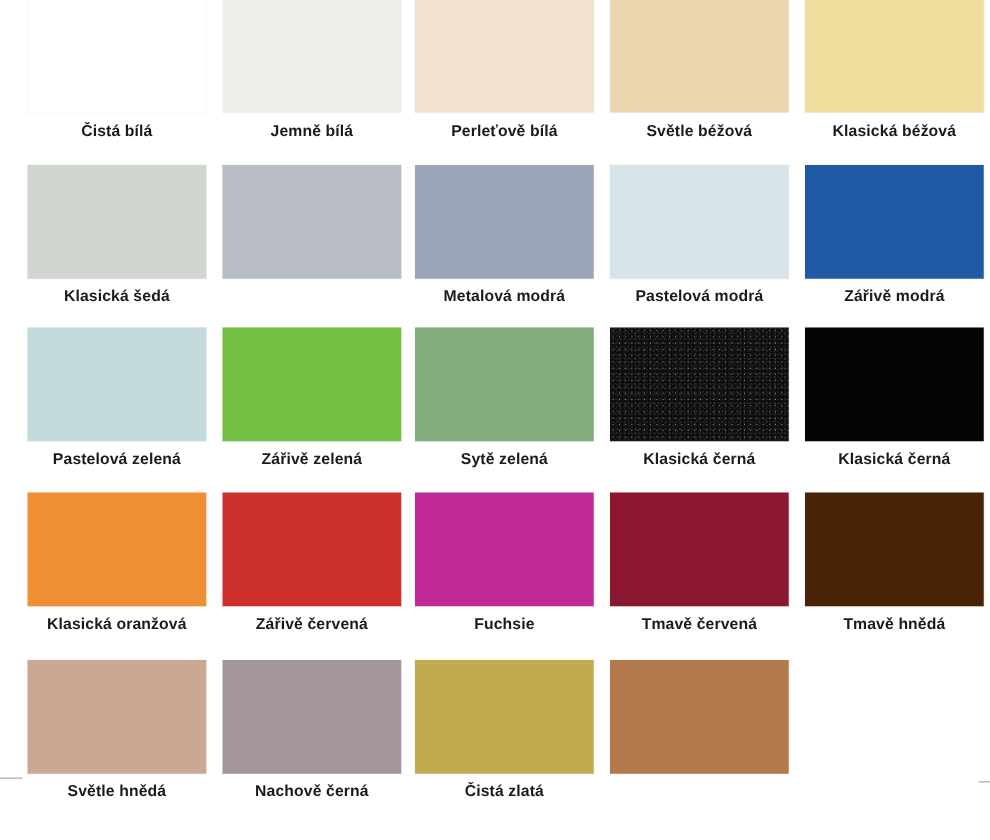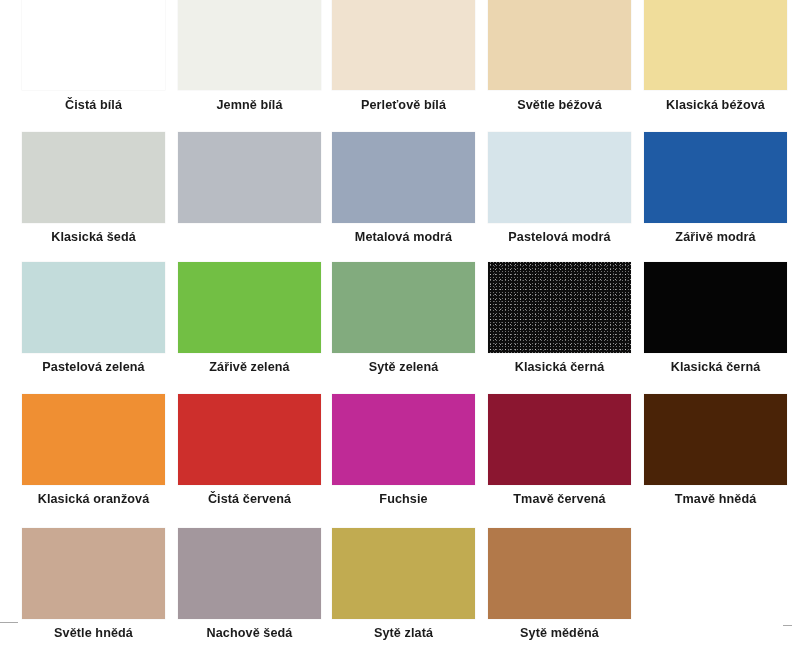--- a/index.html
+++ b/index.html
@@ -160,21 +160,21 @@
         <div class="swatch-label">Klasická černá</div>
       </div>
     </div>
     <div class="swatch-row row-3">
       <div class="swatch-cell col-0">
         <div class="swatch-chip" title="Klasická oranžová" style="background-color: rgb(239, 143, 51);"></div>
         <div class="swatch-label">Klasická oranžová</div>
       </div>
       <div class="swatch-cell col-1">
         <div class="swatch-chip" title="Zářivě červená" style="background-color: rgb(205, 47, 44);"></div>
-        <div class="swatch-label">Čistá červená</div>
+        <div class="swatch-label">Zářivě červená</div>
       </div>
       <div class="swatch-cell col-2">
         <div class="swatch-chip" title="Fuchsie" style="background-color: rgb(191, 42, 150);"></div>
         <div class="swatch-label">Fuchsie</div>
       </div>
       <div class="swatch-cell col-3">
         <div class="swatch-chip" title="Tmavě červená" style="background-color: rgb(139, 22, 48);"></div>
         <div class="swatch-label">Tmavě červená</div>
       </div>
       <div class="swatch-cell col-4">
@@ -182,27 +182,26 @@
         <div class="swatch-label">Tmavě hnědá</div>
       </div>
     </div>
     <div class="swatch-row row-4">
       <div class="swatch-cell col-0">
         <div class="swatch-chip" title="Světle hnědá" style="background-color: rgb(201, 169, 147);"></div>
         <div class="swatch-label">Světle hnědá</div>
       </div>
       <div class="swatch-cell col-1">
         <div class="swatch-chip" title="Nachově šedá" style="background-color: rgb(163, 151, 157);"></div>
-        <div class="swatch-label">Nachově šedá</div>
+        <div class="swatch-label">Nachově černá</div>
       </div>
       <div class="swatch-cell col-2">
         <div class="swatch-chip" title="Sytě zlatá" style="background-color: rgb(193, 171, 81);"></div>
-        <div class="swatch-label">Sytě zlatá</div>
+        <div class="swatch-label">Čistá zlatá</div>
       </div>
       <div class="swatch-cell col-3">
         <div class="swatch-chip" title="Sytě měděná" style="background-color: rgb(178, 121, 74);"></div>
-        <div class="swatch-label">Sytě měděná</div>
       </div>
     </div>
   </div>
 
 <div class="rule-mark" id="rule-left"></div>
 <div class="rule-mark" id="rule-right"></div>
 
 </body></html>

